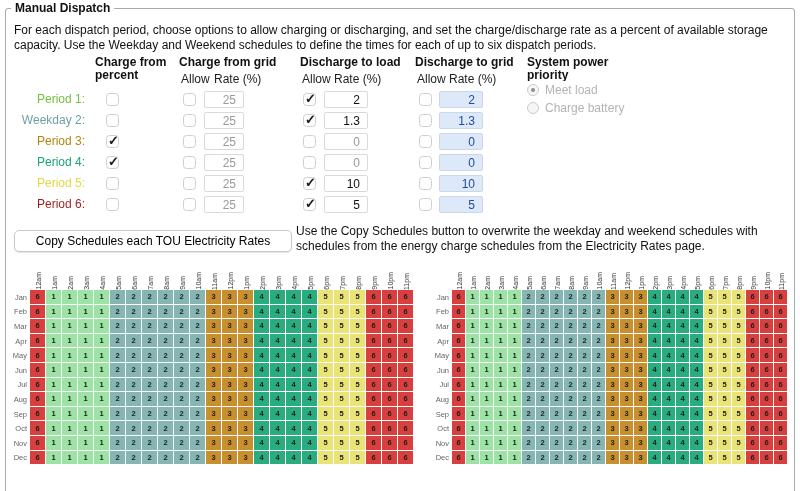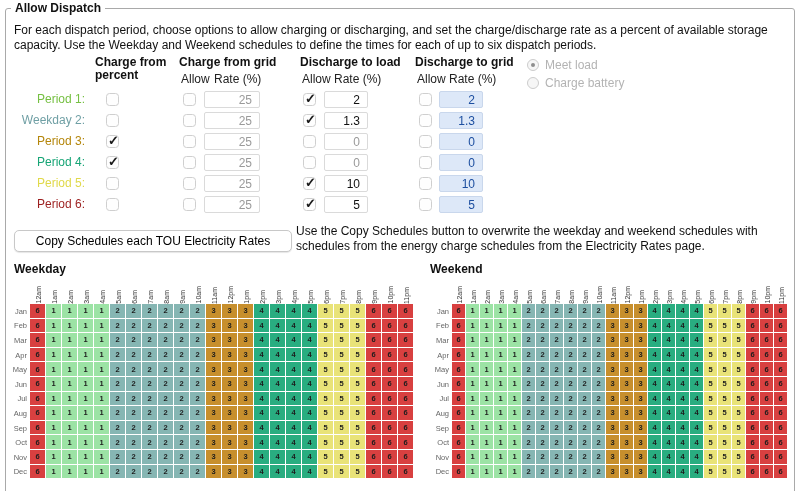--- a/index.html
+++ b/index.html
@@ -17,21 +17,21 @@
   .prow{position:relative;height:21px;}
   .plabel{position:absolute;left:0;top:2px;width:85px;text-align:right;font-size:12px;}
   .cb{position:absolute;top:3px;width:13px;height:13px;border:1px solid #cfcfcf;
       border-radius:3.5px;background:#fefefe;box-sizing:border-box;}
   .cb.checked::after{content:"\2713";position:absolute;top:-3px;left:1px;font-size:13px;
       font-weight:bold;color:#1a1a1a;}
   .cb.cfs{left:106px}.cb.cfg{left:183px}.cb.dtl{left:303px}.cb.dtg{left:419px}
   .rate{position:absolute;top:1px;box-sizing:border-box;height:17px;border:1px solid #dadada;
         border-radius:2px;font-size:12px;font-family:inherit;text-align:right;
         padding:0 7px 0 2px;background:#fff;color:#111;outline:none;}
-  .rate.cfg{left:204px;width:56px}.rate.dtl{left:324px;width:44px}.rate.dtg{left:439px;width:44px}
+  .rate.cfg{left:204px;width:40px}.rate.dtl{left:324px;width:44px}.rate.dtg{left:439px;width:44px}
   .rate.muted{color:#9a9a9a;}
   .rate.calc{background:#dde8f8;color:#1d4fa0;border-color:#c9d7ec;}
   
   .prio{position:absolute;left:527px;top:56px;width:100px;}
   .prio-hdr{font-weight:bold;font-size:12px;line-height:13px;height:25px;overflow:hidden;}
   .radio-row{display:flex;align-items:center;height:18px;}
   .radio{width:12px;height:12px;border:1px solid #ccc;border-radius:50%;background:#f6f6f6;
          margin-right:6px;position:relative;flex:none;box-sizing:border-box;}
   .radio.selected::after{content:"";position:absolute;left:3px;top:3px;width:4px;height:4px;
          border-radius:50%;background:#8e8e8e;}
@@ -57,35 +57,36 @@
   .cell{width:16px;height:14.6px;flex:none;box-sizing:border-box;border-right:1px solid #fff;
         border-bottom:1px solid #fff;display:flex;align-items:center;justify-content:center;
         font-size:7.5px;font-weight:bold;color:#1c1c1c;}
   .sched.weekend .hcell,.sched.weekend .cell{width:14px;}
   .sched.weekend .mlbl{width:24px;}
 </style>
 </head>
 <body>
 
 <div class="groupbox"></div>
-<div class="group-label">Allow Dispatch</div>
+<div class="group-label">Manual Dispatch</div>
 <div class="desc">For each dispatch period, choose options to allow charging or discharging, and set the charge/discharge rate as a percent of available storage capacity. Use the Weekday and Weekend schedules to define the times for each of up to six dispatch periods.</div>
 
 <div class="hdr" style="left:95px;top:56px;width:82px;">Charge from percent</div>
 <div class="hdr" style="left:179px;top:56px;width:130px;">Charge from grid</div>
 <div class="subhdr" style="left:181px;top:72px;">Allow</div>
 <div class="subhdr" style="left:214px;top:72px;">Rate (%)</div>
 <div class="hdr" style="left:300px;top:56px;width:130px;">Discharge to load</div>
 <div class="subhdr" style="left:302px;top:72px;">Allow</div>
 <div class="subhdr" style="left:334px;top:72px;">Rate (%)</div>
 <div class="hdr" style="left:415px;top:56px;width:130px;">Discharge to grid</div>
 <div class="subhdr" style="left:417px;top:72px;">Allow</div>
 <div class="subhdr" style="left:449px;top:72px;">Rate (%)</div>
 
 <div class="prio">
+  <div class="prio-hdr">System power priority</div>
   <div class="radio-row">
     <span class="radio selected"></span>
     <span class="radio-label">Meet load</span>
   </div>
   <div class="radio-row">
     <span class="radio"></span>
     <span class="radio-label">Charge battery</span>
   </div>
 </div>
 
@@ -149,21 +150,20 @@
       <input class="rate dtl" value="5" style="">
       <div class="cb dtg"></div>
       <input class="rate dtg calc" value="5" style="">
     </div>
   </div>
 
 <button class="copy-btn">Copy Schedules each TOU Electricity Rates</button>
 <div class="note">Use the Copy Schedules button to overwrite the weekday and weekend schedules with schedules from the energy charge schedules from the Electricity Rates page.</div>
 
 <div class="sched weekday">
-  <div class="sched-title">Weekday</div>
   <div class="hours">
       <div class="mlbl hspacer"></div>
       <div class="hcell">
         <span>12am</span>
       </div>
       <div class="hcell">
         <span>1am</span>
       </div>
       <div class="hcell">
         <span>2am</span>
@@ -553,21 +553,20 @@
         <div class="cell" style="background: rgb(233, 227, 120);">5</div>
         <div class="cell" style="background: rgb(233, 227, 120);">5</div>
         <div class="cell" style="background: rgb(233, 227, 120);">5</div>
         <div class="cell" style="background: rgb(216, 64, 64);">6</div>
         <div class="cell" style="background: rgb(216, 64, 64);">6</div>
         <div class="cell" style="background: rgb(216, 64, 64);">6</div>
       </div>
     </div>
 </div>
 <div class="sched weekend">
-  <div class="sched-title">Weekend</div>
   <div class="hours">
       <div class="mlbl hspacer"></div>
       <div class="hcell">
         <span>12am</span>
       </div>
       <div class="hcell">
         <span>1am</span>
       </div>
       <div class="hcell">
         <span>2am</span>

